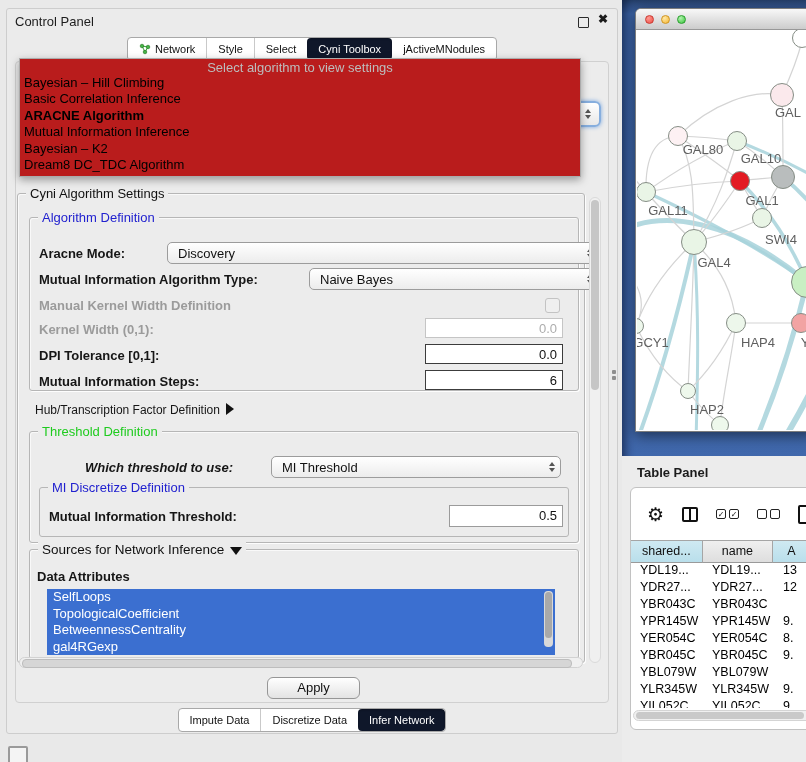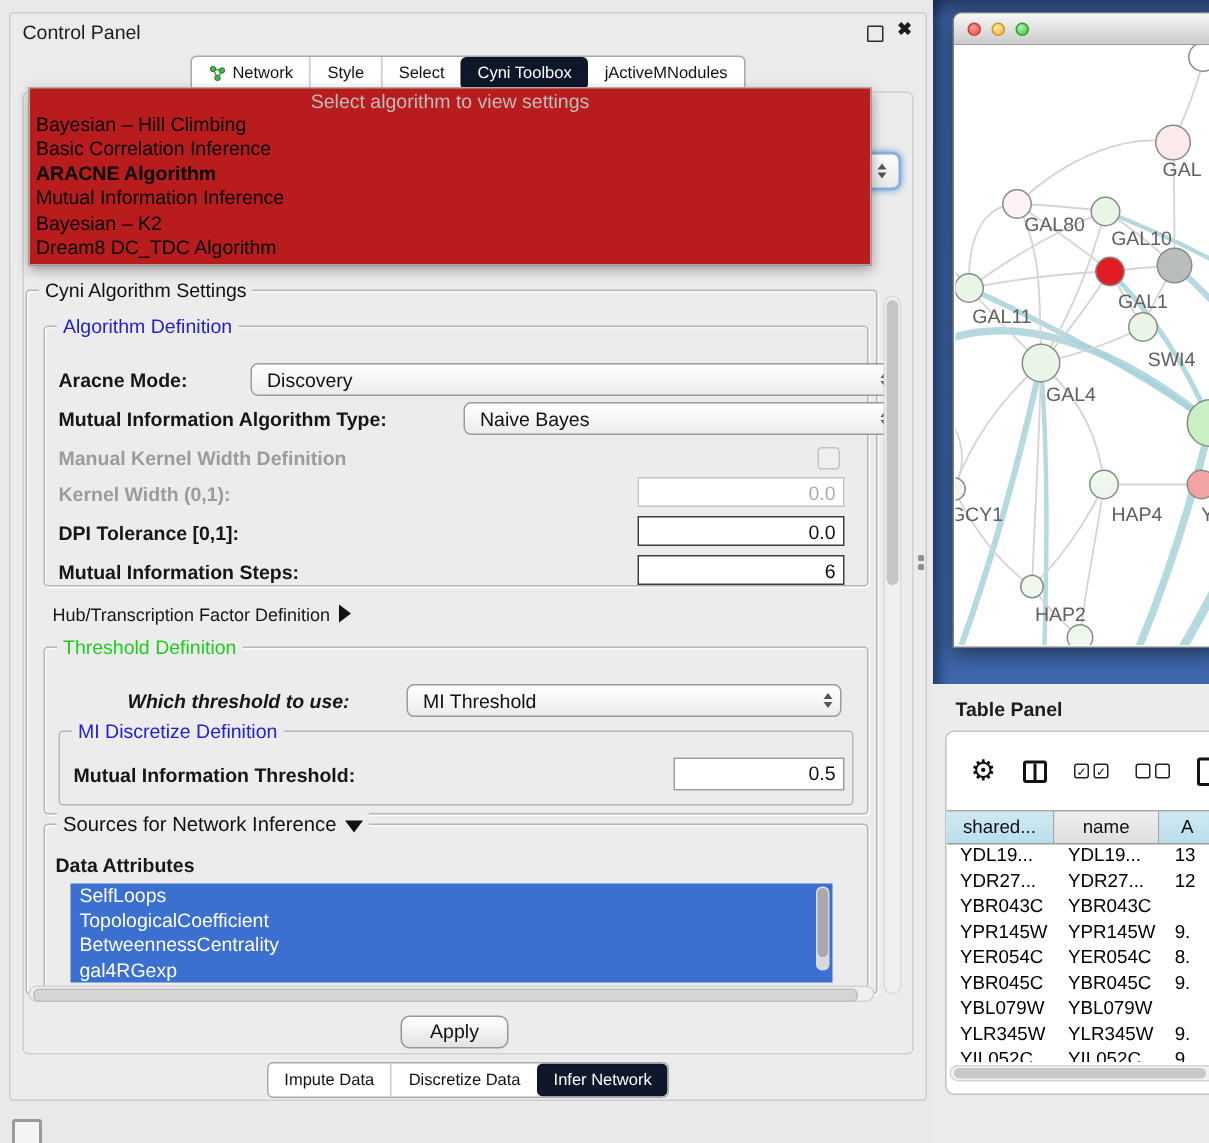--- a/index.html
+++ b/index.html
@@ -56,21 +56,21 @@
   .vscroll{position:absolute;left:582px;top:188px;width:12px;height:466px;background:#f0f0f0;border:1px solid #dadada;border-radius:6px;box-sizing:border-box;}
   .vscroll .thumb{position:absolute;left:1px;top:2px;width:8px;height:190px;background:#c6c6c6;border-radius:5px;}
   .hscroll{position:absolute;left:12px;top:648px;width:564px;height:11px;background:#f0f0f0;border:1px solid #d2d2d2;border-radius:6px;box-sizing:border-box;}
   .hscroll .thumb{position:absolute;left:2px;top:1px;width:548px;height:7px;background:#d6d6d6;border:1px solid #bdbdbd;border-radius:4px;}
   
   .attr-list{position:absolute;left:40px;top:580px;width:508px;height:66px;background:#3b6fd0;overflow:hidden;}
   .aitem{font-size:13px;color:#fff;height:16.5px;padding-left:6px;white-space:nowrap;}
   .attr-scroll{position:absolute;right:2px;top:2px;width:9px;height:56px;background:#d9d9d9;border-radius:4px;}
   .attr-scroll .thumb{position:absolute;left:1px;top:1px;width:7px;height:46px;background:#a9a9a9;border-radius:4px;}
   
-  .btn{position:absolute;left:260px;top:668px;width:72px;height:22px;background:linear-gradient(#ffffff,#e3e3e3);
+  .btn{position:absolute;left:260px;top:668px;width:93px;height:22px;background:linear-gradient(#ffffff,#e3e3e3);
        border:1px solid #969696;border-radius:6px;font-size:13px;color:#111;text-align:center;line-height:20px;box-sizing:border-box;}
   .bottombar{position:absolute;left:0;top:699px;width:100%;display:flex;justify-content:center;}
   
   .grip{position:absolute;left:611px;top:367px;width:6px;height:16px;display:flex;flex-direction:column;gap:2px;align-items:center;justify-content:center;}
   .grip b{width:4px;height:4px;background:#8f8f8f;border-radius:1px;display:block;}
   
   .canvas{position:absolute;left:622px;top:0;width:184px;height:560px;overflow:hidden;
           background:linear-gradient(180deg,#27416c 0,#3d65a8 14px,#4068ac 100%);
           box-shadow:inset 9px 0 8px -5px rgba(5,15,40,.55);}
   .macwin{position:absolute;left:13px;top:8px;width:180px;height:424px;background:#fff;border:1px solid #7d7d7d;

